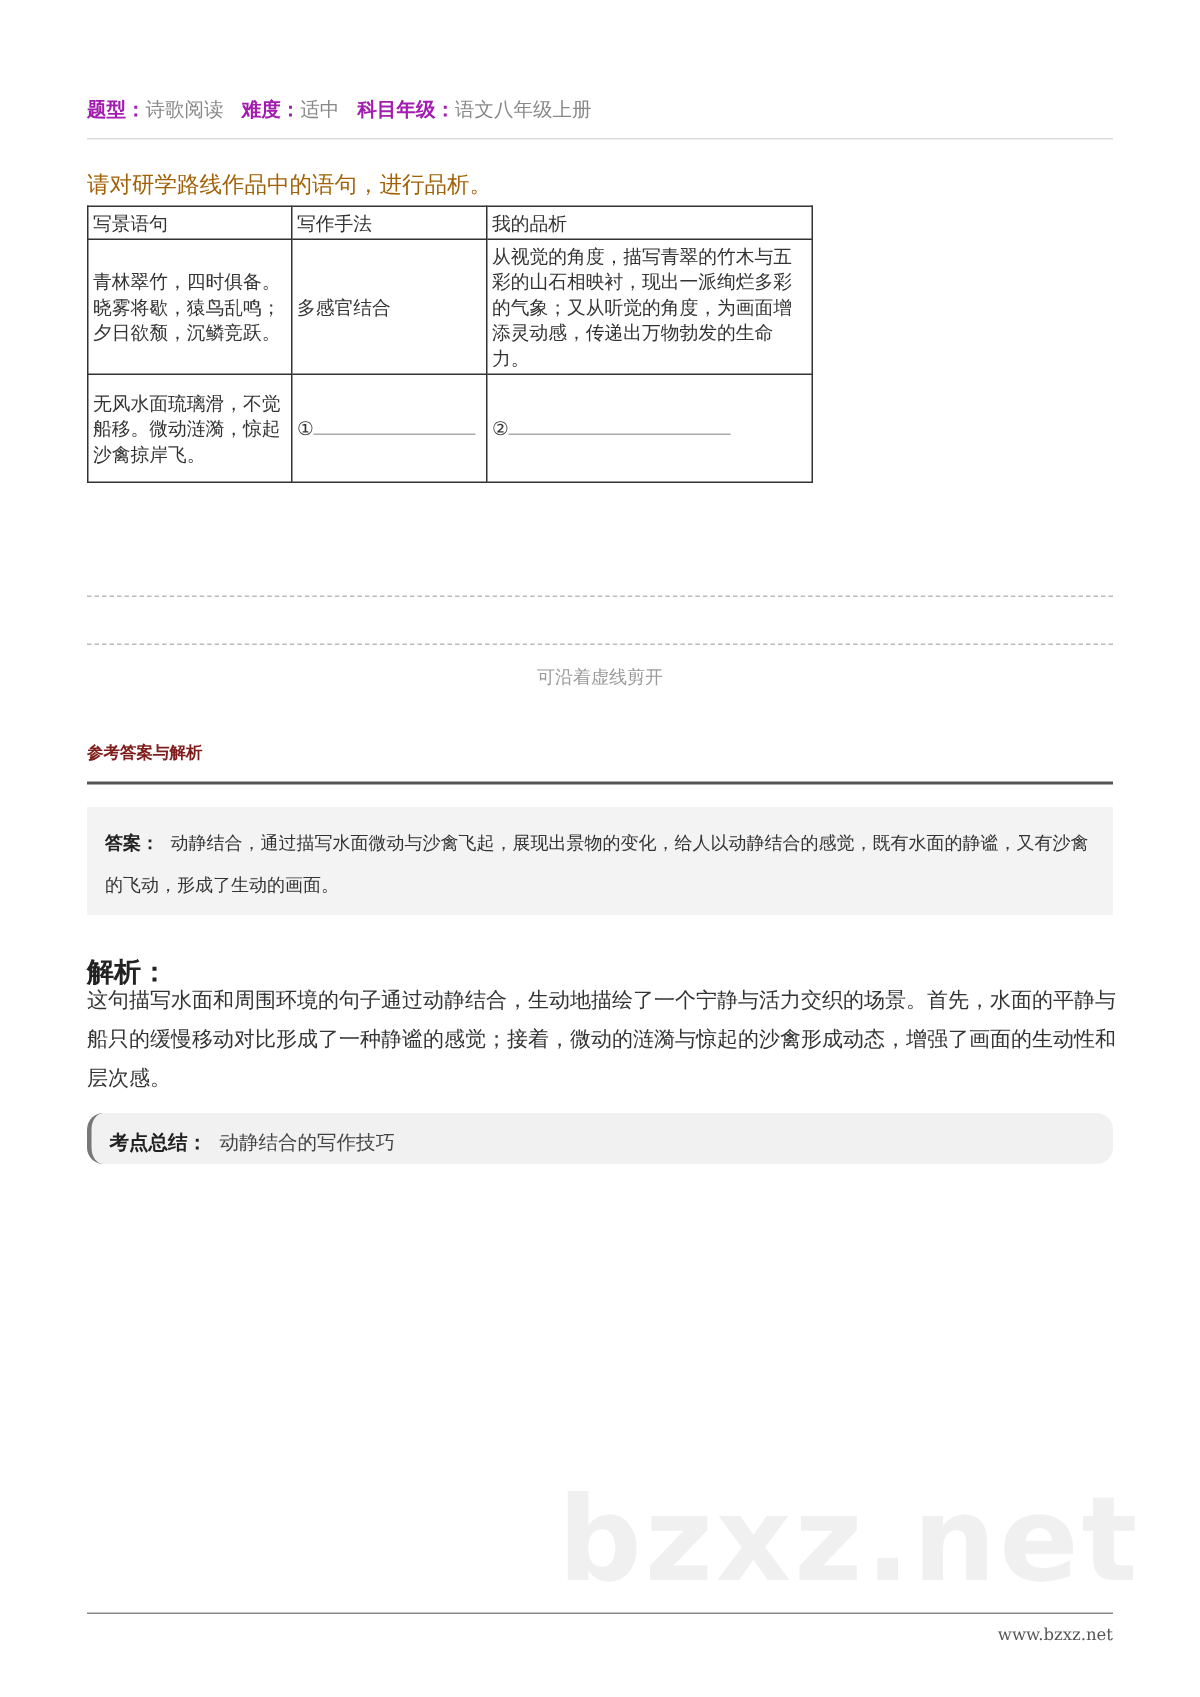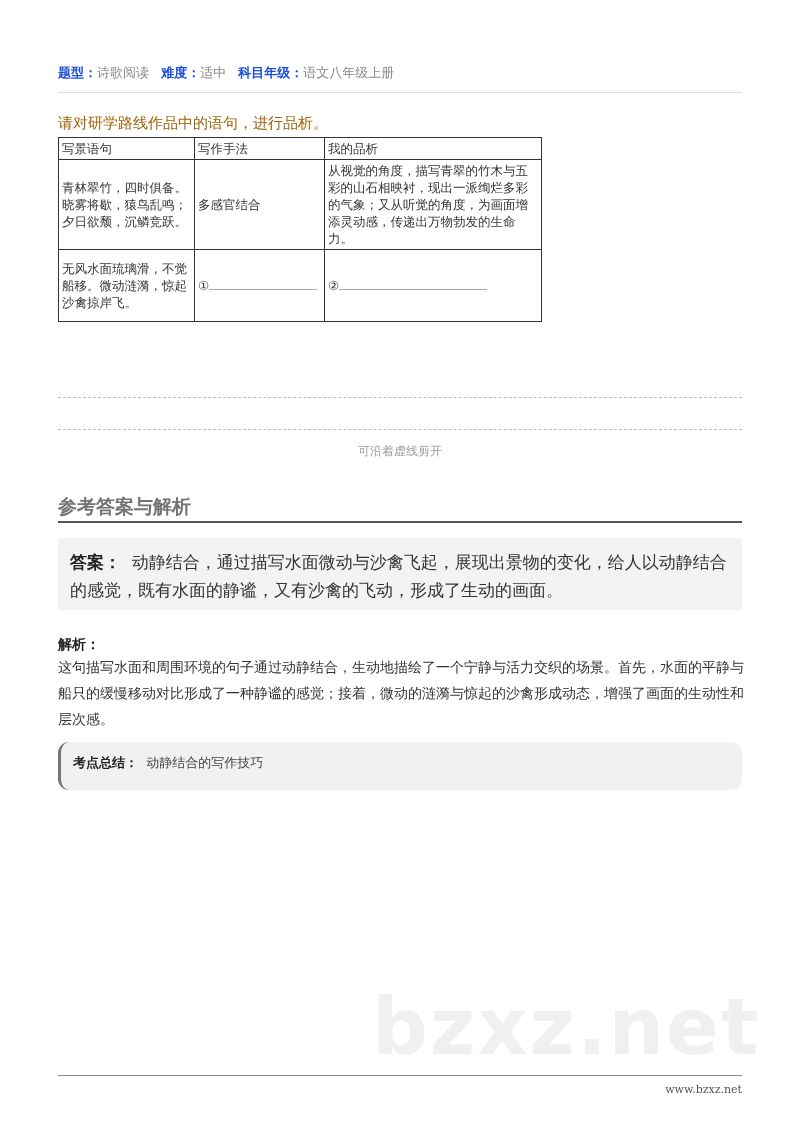--- a/index.html
+++ b/index.html
@@ -1,38 +1,38 @@
 <!DOCTYPE html>
 <html><head>
   <meta charset="utf-8">
   <style>
     html, body { margin: 0; padding: 0; background: #ffffff; }
     body { width: 800px; height: 1131px; position: relative; overflow: hidden;
            font-family: "DejaVu Sans", sans-serif; color: #333; }
     .meta { position: absolute; left: 58px; top: 64px; font-size: 13px; color: #888; }
-    .meta b { color: #1d4ed8; font-weight: bold; }
+    .meta b { color: #a21caf; font-weight: bold; }
     .meta .sep { display: inline-block; width: 8px; }
     .hr-top { position: absolute; left: 58px; top: 92px; width: 684px; height: 1px; background: #ddd; }
     .question { position: absolute; left: 58px; top: 114px; font-family: "DejaVu Serif", serif; font-size: 15px; color: #a16207; }
     table.qt { position: absolute; left: 58px; top: 137px; border-collapse: collapse;
                font-family: "DejaVu Serif", serif; font-size: 12.5px; color: #333; }
     table.qt td { border: 1.5px solid #333; padding: 2px 3px; vertical-align: middle; line-height: 17px; }
     table.qt tr.head td { height: 17px; }
     .c1 { width: 129px; } .c2 { width: 123px; } .c3 { width: 210px; }
     .blank { display: inline-block; border-bottom: 1px solid #aaa; height: 12px; vertical-align: baseline; }
     .dash { position: absolute; left: 58px; width: 684px; height: 0; border-top: 1px dashed #bbb; }
     .cut { position: absolute; left: 0; width: 800px; top: 443px; text-align: center; font-size: 12px; color: #999; }
-    .sec-title { position: absolute; left: 58px; top: 494px; font-size: 19px; font-weight: bold; color: #737373; }
+    .sec-title { position: absolute; left: 58px; top: 494px; font-size: 11px; font-weight: bold; color: #7f1d1d; }
     .sec-hr { position: absolute; left: 58px; top: 521px; width: 684px; height: 2px; background: #555; }
     .answer { position: absolute; left: 58px; top: 538px; width: 684px; height: 72px; background: #f3f3f3;
-              box-sizing: border-box; padding: 10px 12px; font-size: 17px; line-height: 28px; color: #333; }
+              box-sizing: border-box; padding: 10px 12px; font-size: 12px; line-height: 28px; color: #333; }
     .answer b { color: #222; }
-    .analysis-title { position: absolute; left: 58px; top: 636px; font-size: 14px; font-weight: bold; color: #222; }
+    .analysis-title { position: absolute; left: 58px; top: 636px; font-size: 18px; font-weight: bold; color: #222; }
     .analysis { position: absolute; left: 58px; top: 654px; width: 690px; font-size: 14px; line-height: 26px; color: #333; }
-    .summary { position: absolute; left: 58px; top: 742px; width: 684px; height: 48px; background: #f1f1f1;
+    .summary { position: absolute; left: 58px; top: 742px; width: 684px; height: 34px; background: #f1f1f1;
                border-left: 3px solid #777; box-sizing: border-box; padding: 0 12px; font-size: 13px; line-height: 42px; color: #444; border-radius: 11px; }
     .summary b { color: #222; }
     .watermark { position: absolute; left: 372px; top: 982px; font-family: "DejaVu Sans", sans-serif; font-weight: bold;
                  font-size: 78px; color: #f0f0f0; letter-spacing: 2px; }
     .foot-hr { position: absolute; left: 58px; top: 1075px; width: 684px; height: 1px; background: #888; }
     .foot-url { position: absolute; right: 58px; top: 1083px; font-family: "DejaVu Serif", serif; font-size: 11px; color: #555; }
   </style>
 </head>
 <body>
 

